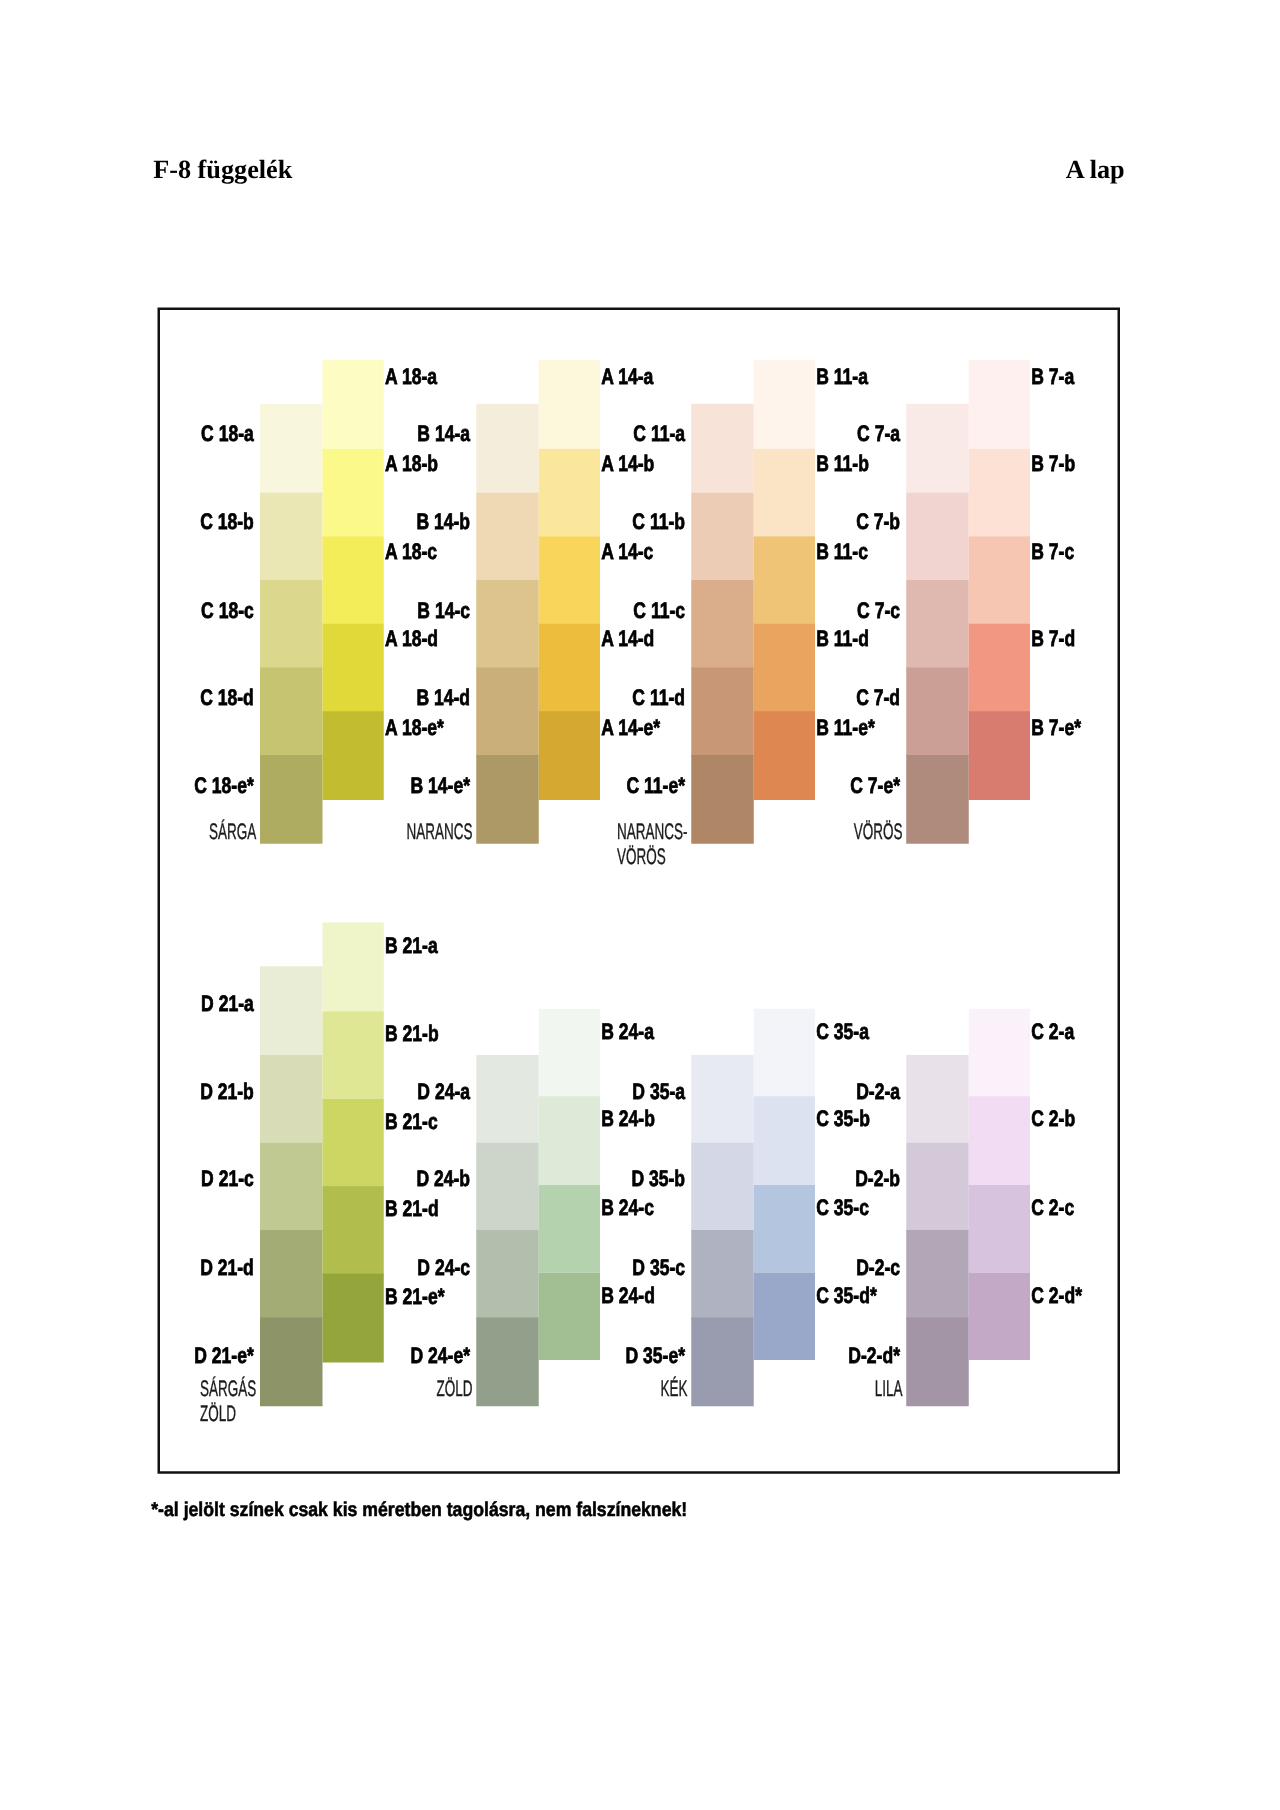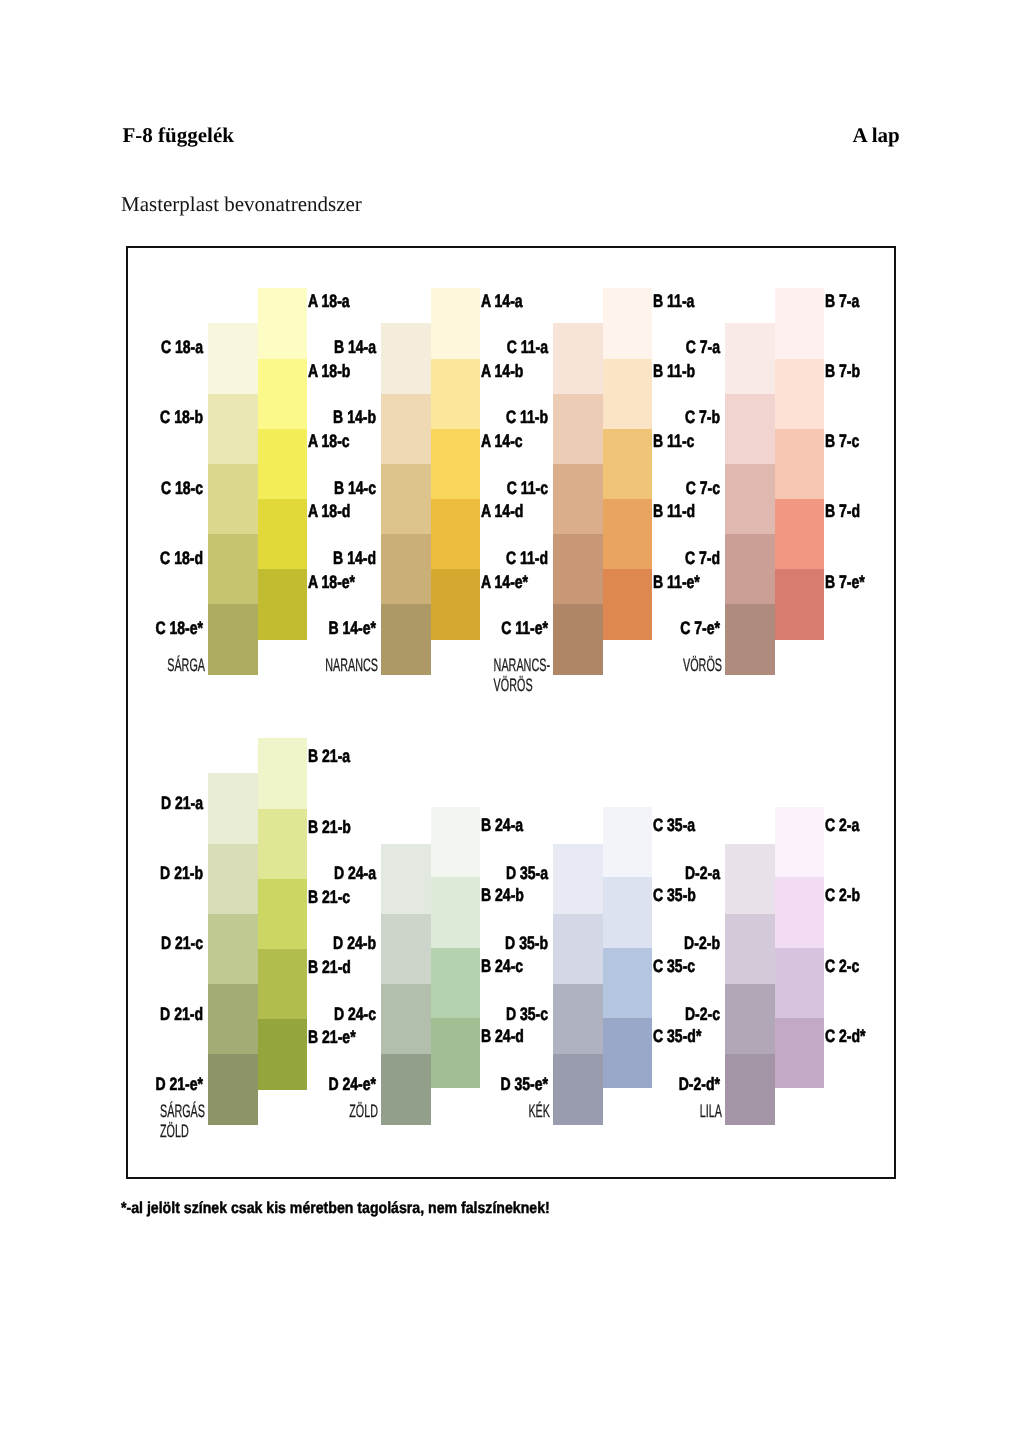--- a/index.html
+++ b/index.html
@@ -58,21 +58,20 @@
     text-align:left; -webkit-text-stroke:0.3px #1b1b1b;
   }
 </style>
 </head>
 <body>
 
 <div class="page">
 
   <div class="hdr-left">F-8 függelék</div>
   <div class="hdr-right">A lap</div>
-  <div class="subtitle">Masterplast bevonatrendszer</div>
 
   <div class="frame"></div>
   <div id="chart-layer">
       <div class="swatch" style="left: 208px; top: 323.4px; width: 49.5px; height: 70.65px; background: rgb(249, 246, 222);"></div>
       <div class="lbl lft" style="top: 338.1px; right: 821.4px;">C 18-a</div>
       <div class="swatch" style="left: 208px; top: 393.65px; width: 49.5px; height: 70.65px; background: rgb(235, 231, 181);"></div>
       <div class="lbl lft" style="top: 408.35px; right: 821.4px;">C 18-b</div>
       <div class="swatch" style="left: 208px; top: 463.9px; width: 49.5px; height: 70.65px; background: rgb(219, 215, 140);"></div>
       <div class="lbl lft" style="top: 478.6px; right: 821.4px;">C 18-c</div>
       <div class="swatch" style="left: 208px; top: 534.15px; width: 49.5px; height: 70.65px; background: rgb(198, 195, 113);"></div>

